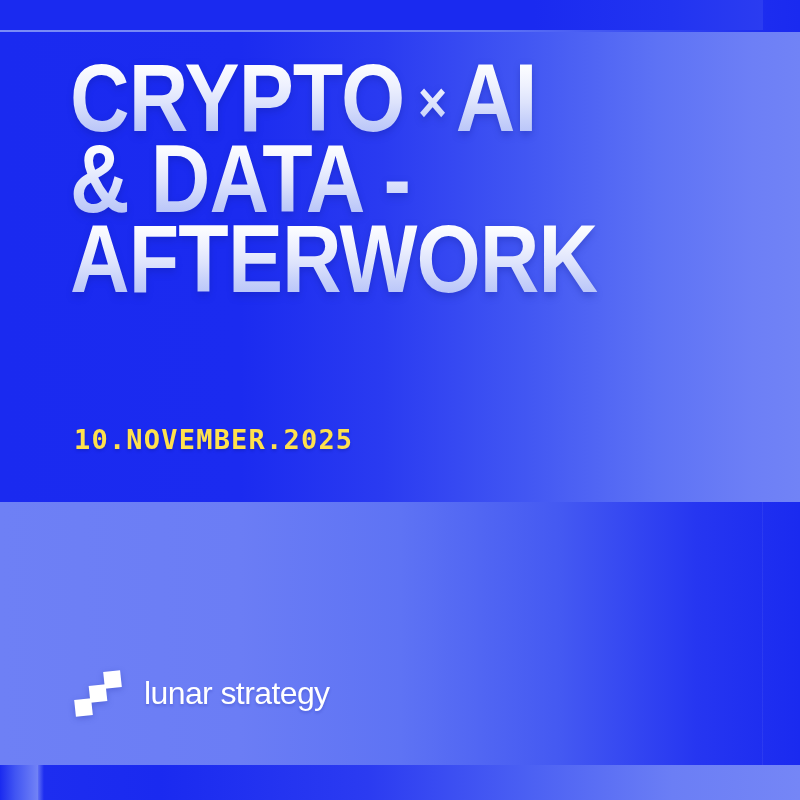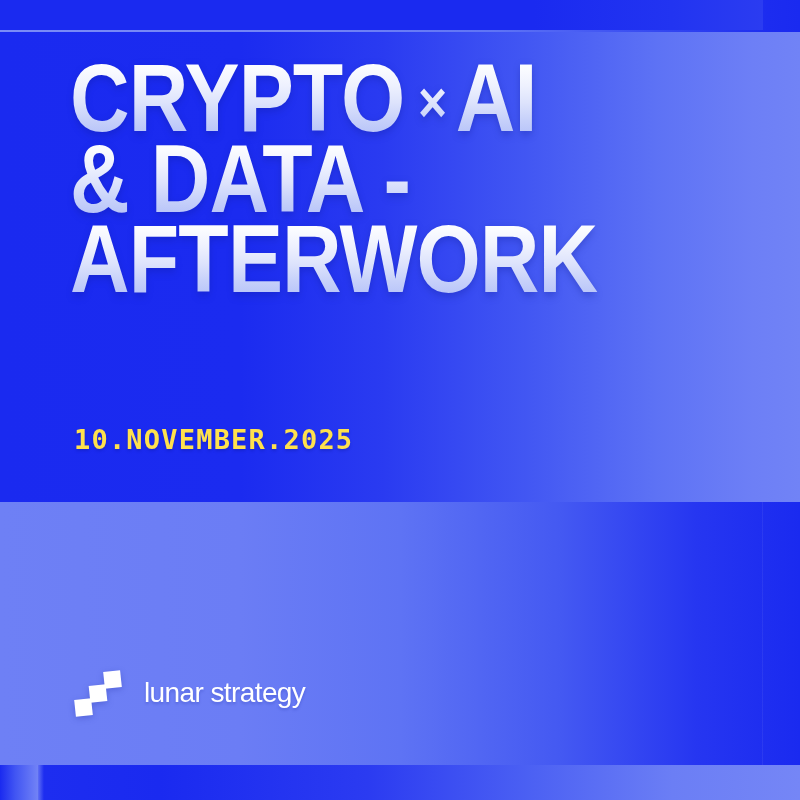--- a/index.html
+++ b/index.html
@@ -198,21 +198,21 @@
   .logo-mark {
     display: block;
     width: 54px;
     height: 50px;
     flex: 0 0 auto;
     filter: drop-shadow(0 2px 3px rgba(10,22,140,0.25));
   }
   .logo-text {
     font-family: "Liberation Sans", sans-serif;
     font-weight: 400;
-    font-size: 28px;
+    font-size: 32px;
     letter-spacing: -0.6px;
     color: #ffffff;
     white-space: nowrap;
     text-shadow: 0 2px 3px rgba(10,22,140,0.22);
   }
 </style>
 </head>
 <body>
 
 <div class="poster">

